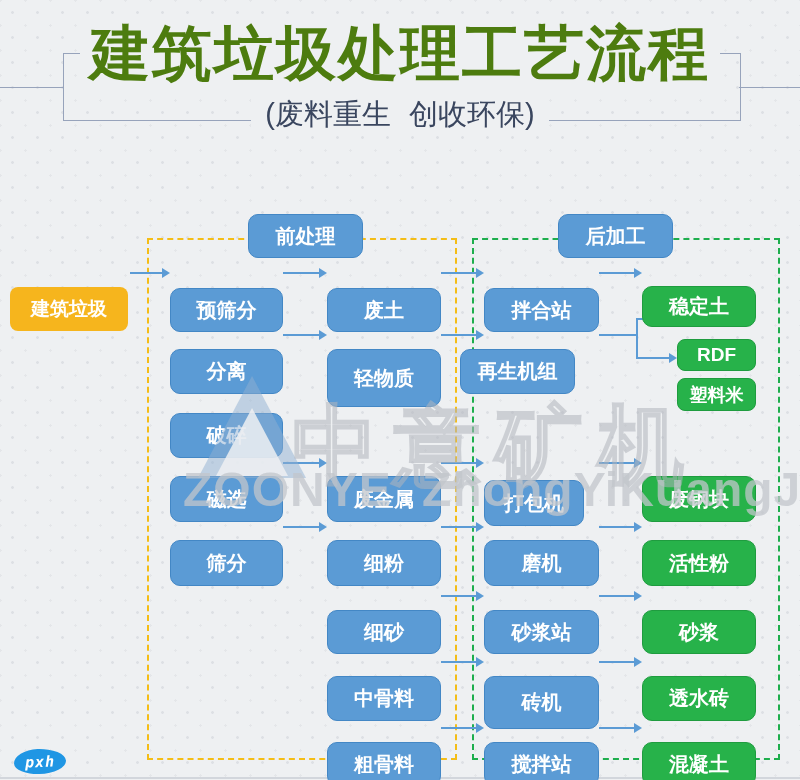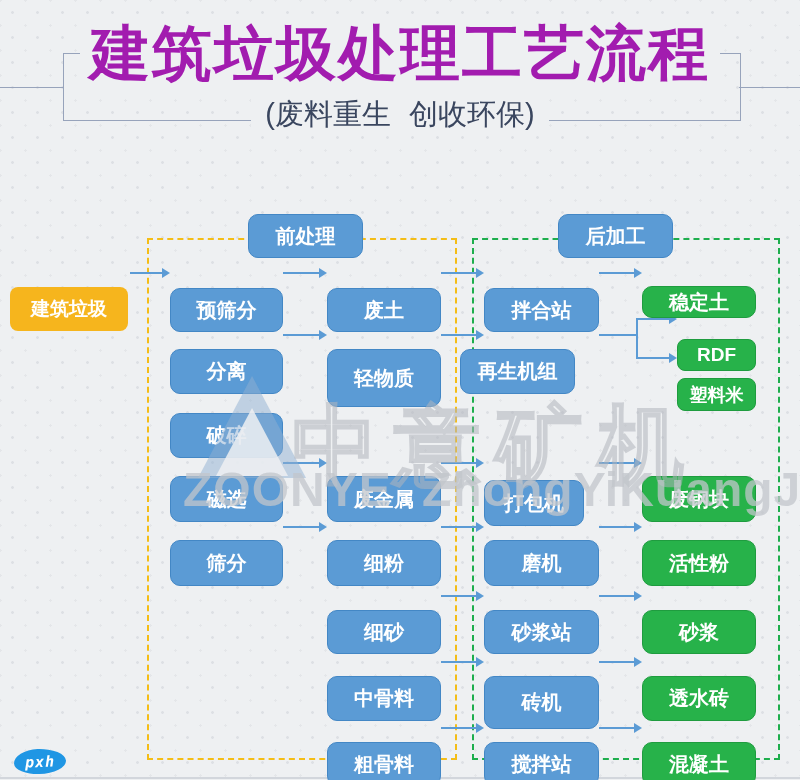--- a/index.html
+++ b/index.html
@@ -7,21 +7,21 @@
   .stage{position:relative;width:800px;height:780px;overflow:hidden;
     background-color:#eef0f2;
     background-image:radial-gradient(circle,#dde0e4 1.3px,transparent 1.5px),
                      radial-gradient(circle,#e4e6e9 1.2px,transparent 1.4px);
     background-size:25px 25px,25px 25px;background-position:0 0,13px 13px;}
   
   .frame{position:absolute;left:63px;top:53px;width:676px;height:66px;border:1px solid #97a3bb;z-index:2;}
   .frame-line{position:absolute;height:1px;background:#97a3bb;z-index:2;}
   .title{position:absolute;left:0;top:16px;width:800px;text-align:center;z-index:4;}
   .title span{display:inline-block;background:#eef0f2;padding:0 10px;
-    font-size:60px;font-weight:800;letter-spacing:2px;color:#a21caf;line-height:1.25;}
+    font-size:60px;font-weight:800;letter-spacing:2px;color:#4d7c0f;line-height:1.25;}
   .subtitle{position:absolute;left:0;top:96px;width:800px;text-align:center;z-index:4;}
   .subtitle span{display:inline-block;background:#eef0f2;padding:0 14px;
     font-size:29px;font-weight:500;color:#3a465f;word-spacing:10px;line-height:1.3;}
   
   .dash{position:absolute;border:2px dashed #f4bd16;z-index:3;box-sizing:border-box;}
   .dash.post{border-color:#1eae4d;}
   
   .node{position:absolute;display:flex;align-items:center;justify-content:center;
     color:#fff;font-weight:bold;font-size:20px;border-radius:10px;box-sizing:border-box;z-index:10;margin-top:36px;}
   .blue{background:#5b9bd5;border:1px solid #4387c5;}
@@ -130,21 +130,21 @@
   <div class="node blue" style="left:484px;top:574px;width:115px;height:44px;">
       <span>砂浆站</span>
     </div>
   <div class="node blue" style="left:484px;top:640px;width:115px;height:53px;">
       <span>砖机</span>
     </div>
   <div class="node blue" style="left:484px;top:706px;width:115px;height:44px;">
       <span>搅拌站</span>
     </div>
 
-  <div class="node green" style="left:642px;top:250px;width:114px;height:32px;">
+  <div class="node green" style="left:642px;top:250px;width:114px;height:41px;">
       <span>稳定土</span>
     </div>
   <div class="node green" style="left:677px;top:303px;width:79px;height:32px;font-size:19px;border-radius:8px;">
       <span>RDF</span>
     </div>
   <div class="node green" style="left:677px;top:342px;width:79px;height:33px;font-size:18px;border-radius:8px;">
       <span>塑料米</span>
     </div>
   <div class="node green" style="left:642px;top:440px;width:114px;height:46px;">
       <span>废钢块</span>

